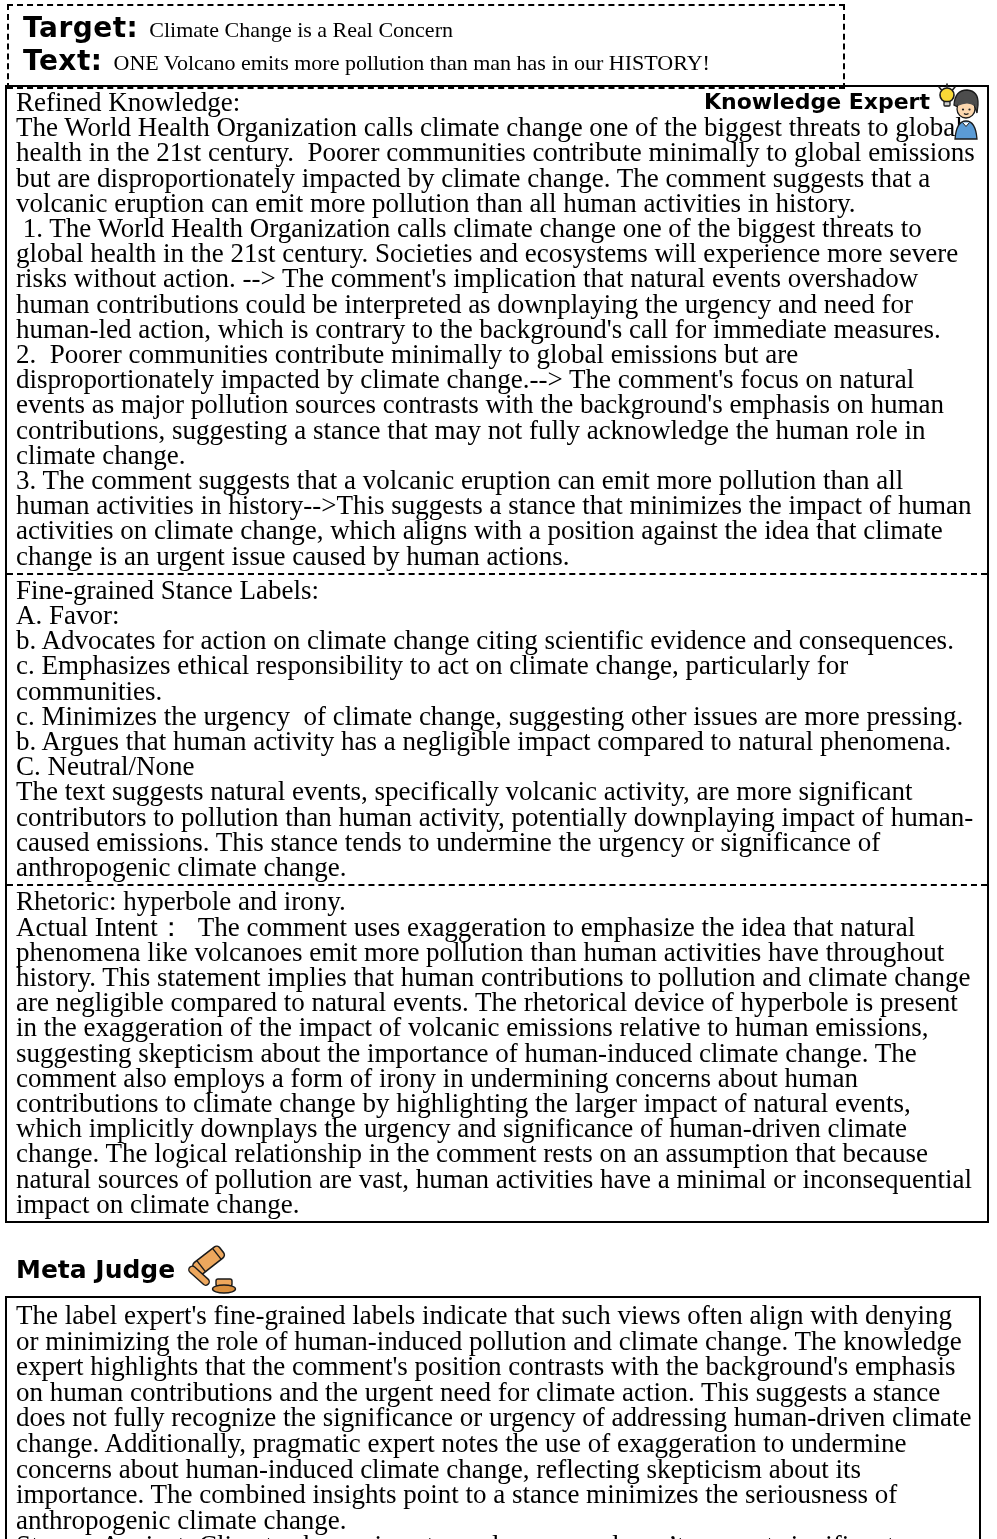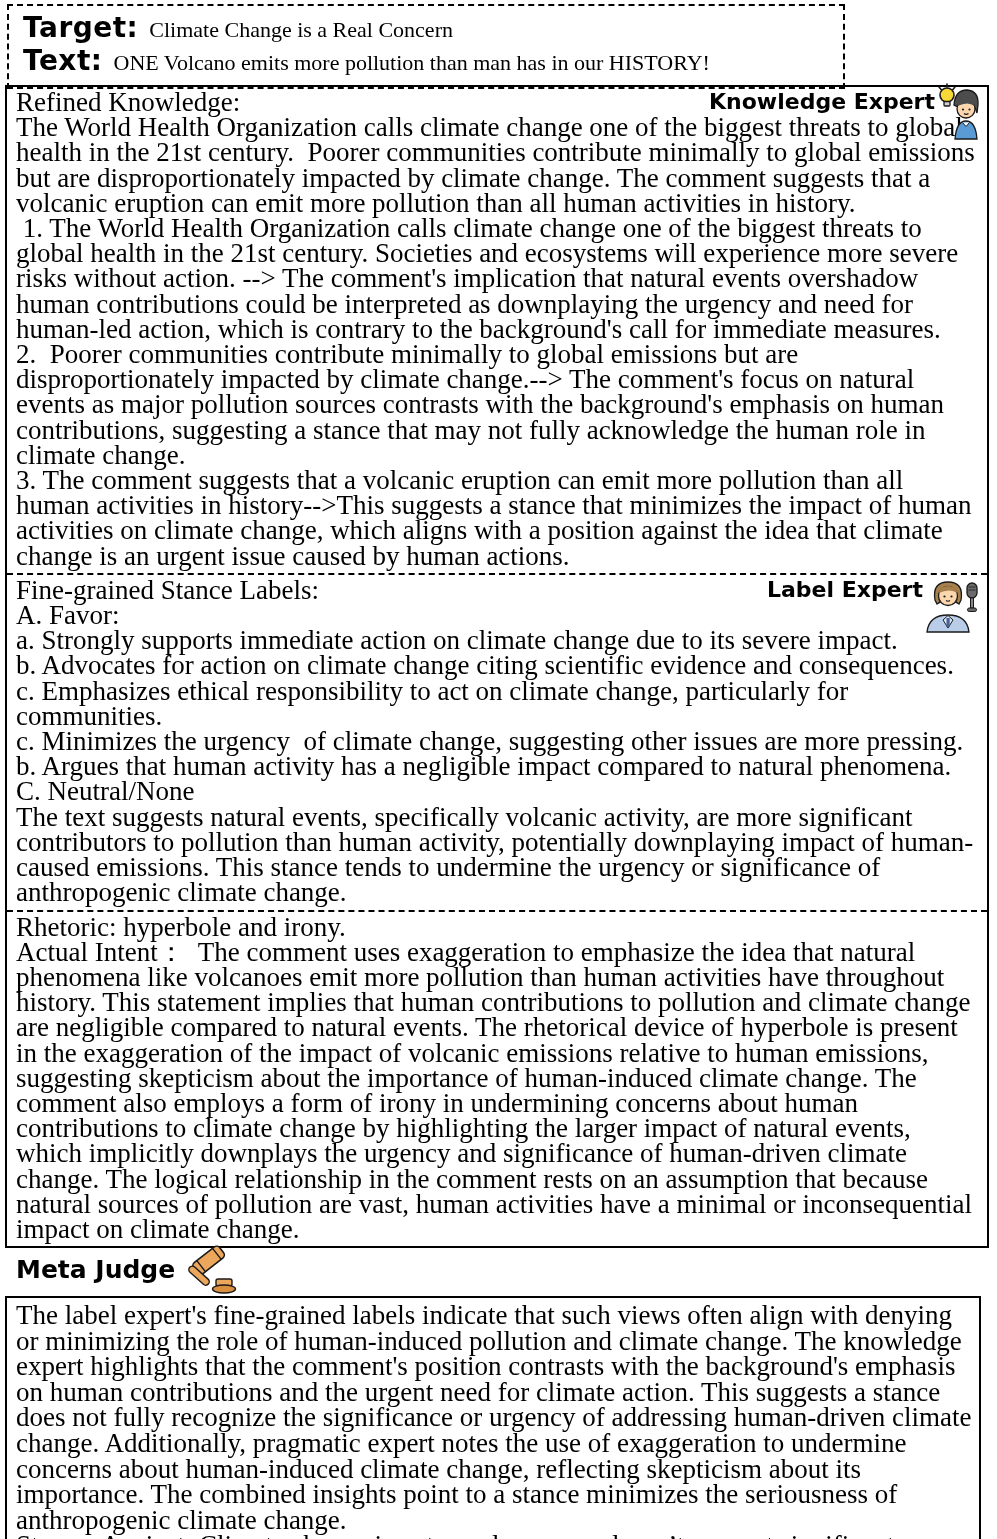--- a/index.html
+++ b/index.html
@@ -21,21 +21,21 @@
   
   .experts-box {
     position:absolute; left:5px; top:85px; width:984px;
     border:2px solid #000;
   }
   .sec { position:relative; padding:3px 10px 4px 9px; }
   .sec + .sec { border-top:2px dashed #000; }
   .para { font-size:27px; line-height:25.2px; white-space:pre-wrap; }
   .badge {
     position:absolute; top:2px; right:6px;
-    display:flex; align-items:flex-start; z-index:2;
+    display:flex; align-items:flex-start; gap:5px; z-index:2;
   }
   .ename { font-size:22px; line-height:26px; white-space:nowrap; }
   .badge svg { flex:0 0 auto; }
   .icon-raise { margin-top:-7px; }
 
   
   .meta-row {
     position:absolute; left:16px; top:1244px;
     display:flex; align-items:center; gap:8px;
   }
@@ -80,42 +80,22 @@
       </svg>
     </div>
     <div class="para">Refined Knowledge:</div>
     <div class="para">The World Health Organization calls climate change one of the biggest threats to global health in the 21st century.  Poorer communities contribute minimally to global emissions but are disproportionately impacted by climate change. The comment suggests that a volcanic eruption can emit more pollution than all human activities in history.</div>
     <div class="para"> 1. The World Health Organization calls climate change one of the biggest threats to global health in the 21st century. Societies and ecosystems will experience more severe risks without action. --&gt; The comment's implication that natural events overshadow human contributions could be interpreted as downplaying the urgency and need for human-led action, which is contrary to the background's call for immediate measures.</div>
     <div class="para">2.  Poorer communities contribute minimally to global emissions but are disproportionately impacted by climate change.--&gt; The comment's focus on natural events as major pollution sources contrasts with the background's emphasis on human contributions, suggesting a stance that may not fully acknowledge the human role in climate change.</div>
     <div class="para">3. The comment suggests that a volcanic eruption can emit more pollution than all human activities in history--&gt;This suggests a stance that minimizes the impact of human activities on climate change, which aligns with a position against the idea that climate change is an urgent issue caused by human actions.</div>
   </section>
 
   <section class="sec">
-    <div class="badge">
-      <span class="comic ename">Label Expert</span>
-      <svg width="58" height="56" viewBox="0 0 58 56">
-        <path d="M12 23 Q9 5 25 5 Q41 5 38 23 L36 27 Q25 19 14 27 Z" fill="#a8804e" stroke="#1a1a1a" stroke-width="1.3"></path>
-        <circle cx="25" cy="19" r="9.5" fill="#fcd7ae" stroke="#1a1a1a" stroke-width="1.3"></circle>
-        <path d="M15.5 16 Q17 9 25 9 Q33 9 34.5 16 Q27 11 15.5 16 Z" fill="#a8804e"></path>
-        <circle cx="21.5" cy="19.5" r="1.1" fill="#1a1a1a"></circle>
-          <circle cx="28.5" cy="19.5" r="1.1" fill="#1a1a1a"></circle>
-        <path d="M23 23.5 q2 1.4 4 0" fill="none" stroke="#1a1a1a" stroke-width="1.1"></path>
-        <path d="M4 55 q2-17 21-17 q19 0 21 17 Z" fill="#b9cde8" stroke="#1a1a1a" stroke-width="1.3"></path>
-        <path d="M25 38.5 l-5 4.5 5 8 5-8 z" fill="#dce8f5" stroke="#1a1a1a" stroke-width="1"></path>
-        <rect x="23.5" y="41" width="3.2" height="9" fill="#44639c"></rect>
-        <rect x="44" y="6" width="10" height="15" rx="5" fill="#6b6b6b" stroke="#1a1a1a" stroke-width="1.3"></rect>
-        <line x1="45.5" y1="10" x2="52.5" y2="10" stroke="#1a1a1a" stroke-width="0.8"></line>
-        <line x1="45.5" y1="13" x2="52.5" y2="13" stroke="#1a1a1a" stroke-width="0.8"></line>
-        <rect x="47.5" y="21" width="3" height="10" fill="#8a8a8a" stroke="#1a1a1a" stroke-width="1"></rect>
-        <rect x="44.5" y="31" width="9" height="3.5" rx="1.7" fill="#6b6b6b" stroke="#1a1a1a" stroke-width="1"></rect>
-      </svg>
-    </div>
     <div class="para">Fine-grained Stance Labels:</div>
     <div class="para">A. Favor:</div>
-    <div class="para">a. Strongly supports immediate action on climate change due to its severe impact.</div>
     <div class="para">b. Advocates for action on climate change citing scientific evidence and consequences.</div>
     <div class="para">c. Emphasizes ethical responsibility to act on climate change, particularly for communities.</div>
     <div class="para">c. Minimizes the urgency  of climate change, suggesting other issues are more pressing.</div>
     <div class="para">b. Argues that human activity has a negligible impact compared to natural phenomena.</div>
     <div class="para">C. Neutral/None</div>
     <div class="para">The text suggests natural events, specifically volcanic activity, are more significant contributors to pollution than human activity, potentially downplaying impact of human-caused emissions. This stance tends to undermine the urgency or significance of anthropogenic climate change.</div>
   </section>
 
   <section class="sec">
     <div class="para">Rhetoric: hyperbole and irony.</div>

